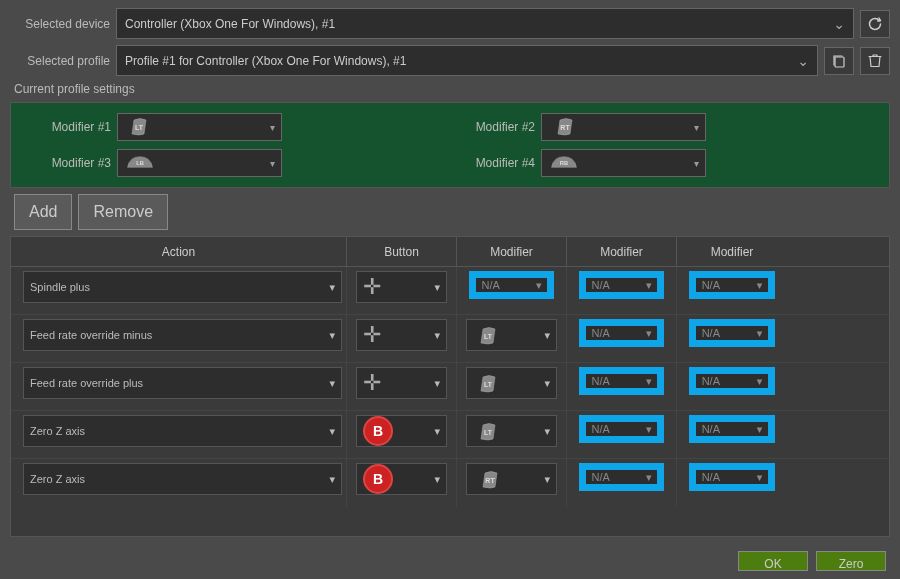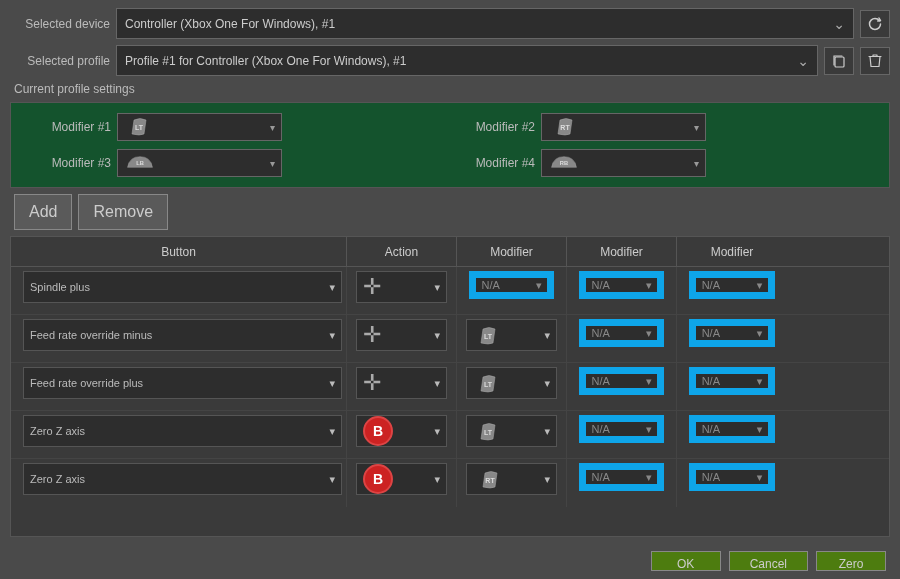--- a/index.html
+++ b/index.html
@@ -394,22 +394,22 @@
     </div>
   </div>
 
   <div class="action-buttons">
     <button class="btn">Add</button>
     <button class="btn">Remove</button>
   </div>
 
   <div class="table-container">
     <div class="table-header">
+      <div class="table-header-cell action-header">Action</div>
       <div class="table-header-cell">Button</div>
-      <div class="table-header-cell action-header">Action</div>
       <div class="table-header-cell">Modifier</div>
       <div class="table-header-cell">Modifier</div>
       <div class="table-header-cell">Modifier</div>
     </div>
     <div class="table-body">
 
       <div class="table-row">
         <div class="table-cell cell-action">
           <div class="action-cell-content">
             <span>Spindle plus</span>
@@ -584,17 +584,16 @@
             <span>▾</span>
           </div>
         </div>
       </div>
 
     </div>
   </div>
 
   <div class="footer">
     <button class="footer-btn">OK</button>
-    <button class="footer-btn">Cancel</button>
     <button class="footer-btn">Zero</button>
   </div>
 
 </div>
 
 </body></html>

